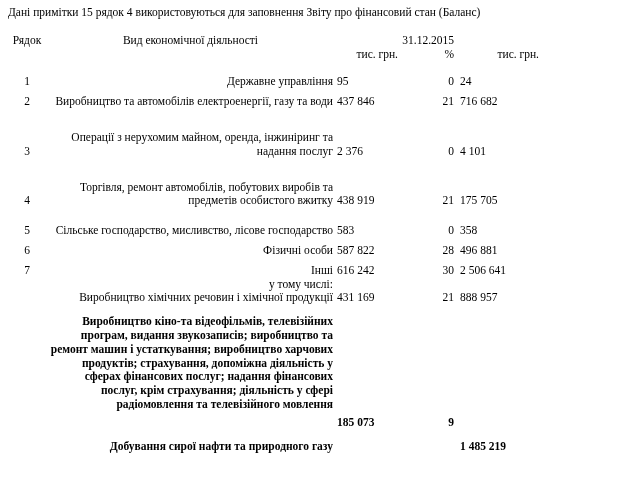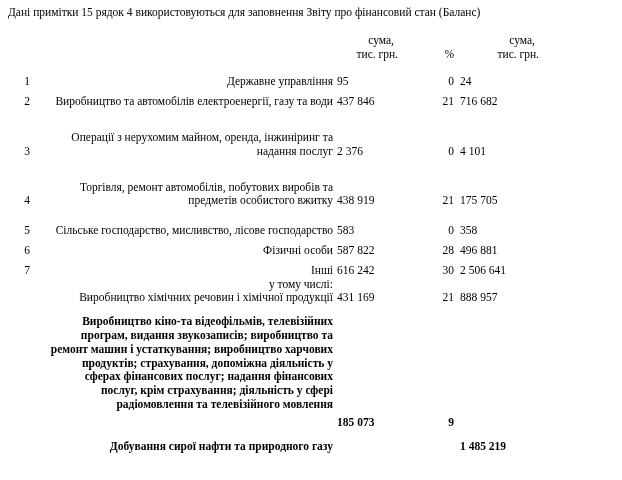--- a/index.html
+++ b/index.html
@@ -63,26 +63,24 @@
       <col style="width:38px">
       <col style="width:289px">
       <col style="width:65px">
       <col style="width:58px">
       <col style="width:83px">
       <col style="width:57px">
     </colgroup>
 
     <thead>
       <tr>
-        <td></td>
-        <td></td>
-        <td class="h-suma">сума,</td>
-        <td></td>
-        <td class="h-suma">сума,</td>
-        <td></td>
+        <td class="h-center">Рядок</td>
+        <td class="h-center">Вид економічної діяльності</td>
+        <td colspan="2" class="h-right h-pct">31.12.2015</td>
+        <td colspan="2" class="h-right h-pct">31.12.2014</td>
       </tr>
       <tr>
         <td></td>
         <td></td>
         <td class="h-tys">тис. грн.</td>
         <td class="h-pct">%</td>
         <td class="h-tys">тис. грн.</td>
         <td class="h-pct">%</td>
       </tr>
     </thead>

